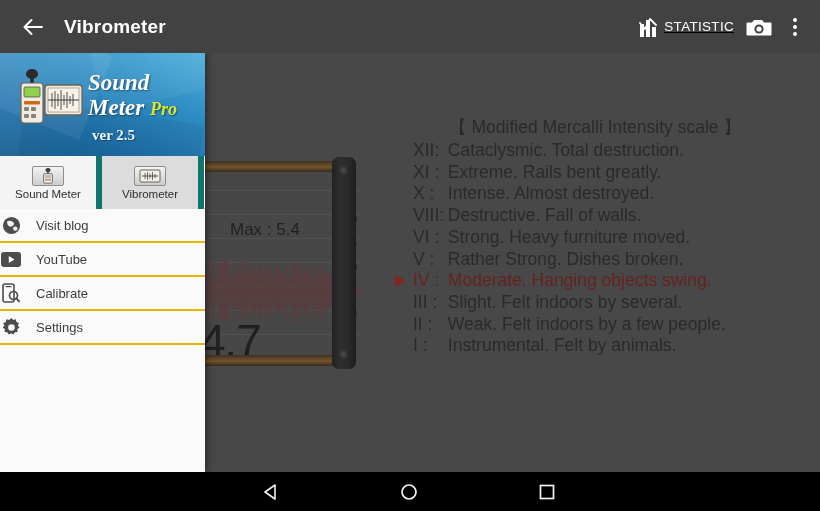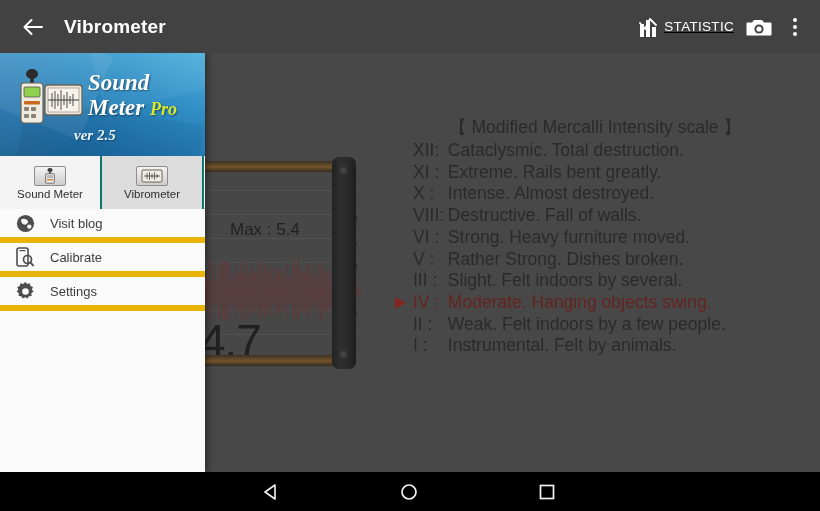--- a/index.html
+++ b/index.html
@@ -201,25 +201,24 @@
     line-height: 25px;
     text-shadow: 1px 1px 2px rgba(0,0,0,.45);
     white-space: nowrap;
   }
   #banner-pro {
     color: #d9e82c;
     font-size: 18px;
     text-align: right;
   }
   #banner-ver {
-    position: absolute; left: 74px; top: 74px;
+    position: absolute; left: 92px; top: 74px;
     color: #eaf4fb;
     font-size: 15px;
     font-weight: bold;
-    font-style: italic;
     font-family: "Liberation Serif", serif;
     text-shadow: 1px 1px 1px rgba(0,0,0,.35);
   }
   #smart-tools {
     position: absolute; right: 6px; bottom: 6px;
     color: #ffffff;
     font-size: 6.5px;
     font-weight: bold;
     line-height: 7px;
     text-align: center;
@@ -230,41 +229,40 @@
   #tabs {
     display: flex;
     width: 205px; height: 53px;
     border-bottom: 1px solid #d6d6d6;
   }
   .tab {
     width: 102px; height: 53px;
     display: flex; flex-direction: column;
     align-items: center; justify-content: center;
     background: #f4f4f4;
-    border-right: 2px solid #0f766e;
+    border-right: 6px solid #0f766e;
   }
   .tab.selected { background: #dcdcdc; }
   .tab-label {
     font-size: 11.5px; color: #2e2e2e;
     margin-top: 2px;
   }
   .tab-icon {
     width: 32px; height: 20px;
     border: 1px solid #8d8d8d;
     border-radius: 2px;
     background: linear-gradient(to bottom, #f3f3f3, #cdcdcd);
     display: flex; align-items: center; justify-content: center;
   }
 
   
   .menu-item {
     display: flex; align-items: center;
     height: 34px;
-    padding-left: 14px;
-    border-bottom: 6px solid #eab308;
+    border-bottom: 2px solid #eab308;
     background: #fafafa;
   }
   .menu-icon {
     width: 22px; height: 22px;
     display: flex; align-items: center; justify-content: center;
     margin-right: 14px;
   }
   .menu-label {
     font-size: 13px; color: #3c3c3c;
   }
@@ -435,22 +433,22 @@
 
     <div id="mmi">
       <div id="mmi-title">【 Modified Mercalli Intensity scale 】</div>
       <div id="mmi-rows">
           <div class="mmi-row"><span class="roman">XII:</span><span> Cataclysmic. Total destruction.</span></div>
           <div class="mmi-row"><span class="roman">XI :</span><span> Extreme. Rails bent greatly.</span></div>
           <div class="mmi-row"><span class="roman">X  :</span><span> Intense. Almost destroyed.</span></div>
           <div class="mmi-row"><span class="roman">VIII:</span><span> Destructive. Fall of walls.</span></div>
           <div class="mmi-row"><span class="roman">VI :</span><span> Strong. Heavy furniture moved.</span></div>
           <div class="mmi-row"><span class="roman">V  :</span><span> Rather Strong. Dishes broken.</span></div>
+          <div class="mmi-row active"><span class="marker"></span><span class="roman">IV :</span><span> Moderate. Hanging objects swing.</span></div>
           <div class="mmi-row"><span class="roman">III :</span><span> Slight. Felt indoors by several.</span></div>
-          <div class="mmi-row active"><span class="marker"></span><span class="roman">IV :</span><span> Moderate. Hanging objects swing.</span></div>
           <div class="mmi-row"><span class="roman">II :</span><span> Weak. Felt indoors by a few people.</span></div>
           <div class="mmi-row"><span class="roman">I  :</span><span> Instrumental. Felt by animals.</span></div>
         </div>
     </div>
   </div>
 
   <div id="scrim"></div>
 
   <div id="drawer">
 
@@ -533,20 +531,29 @@
             <svg width="19" height="19" viewBox="0 0 19 19">
               <circle cx="9.5" cy="9.5" r="8.6" fill="#4d4d4d"></circle>
               <path d="M5 5.5 q3 -1.6 6 .4 q2 1.4 .4 3.4 q-1.6 2 -4 1 q-2.2 -.9 -2.4 -4.8 z" fill="#f5f5f5"></path>
               <circle cx="13.3" cy="12.6" r="2.2" fill="#f5f5f5"></circle>
             </svg>
           </span>
           <span class="menu-label">Visit blog</span>
         </div>
         <div class="menu-item">
           <span class="menu-icon">
+            <svg width="20" height="15" viewBox="0 0 20 15">
+              <rect x="0" y="0" width="20" height="15" rx="3" fill="#4d4d4d"></rect>
+              <path d="M7.8 4 L13.6 7.5 L7.8 11 Z" fill="#fff"></path>
+            </svg>
+          </span>
+          <span class="menu-label">YouTube</span>
+        </div>
+        <div class="menu-item">
+          <span class="menu-icon">
             <svg width="18" height="20" viewBox="0 0 18 20">
               <rect x="1" y="1" width="11" height="18" rx="2" fill="none" stroke="#4d4d4d" stroke-width="1.6"></rect>
               <line x1="3.5" y1="3.6" x2="9.5" y2="3.6" stroke="#4d4d4d" stroke-width="1.2"></line>
               <circle cx="11.5" cy="12.5" r="4" fill="none" stroke="#4d4d4d" stroke-width="1.7"></circle>
               <line x1="14.4" y1="15.4" x2="17" y2="18.4" stroke="#4d4d4d" stroke-width="1.9" stroke-linecap="round"></line>
             </svg>
           </span>
           <span class="menu-label">Calibrate</span>
         </div>
         <div class="menu-item">

